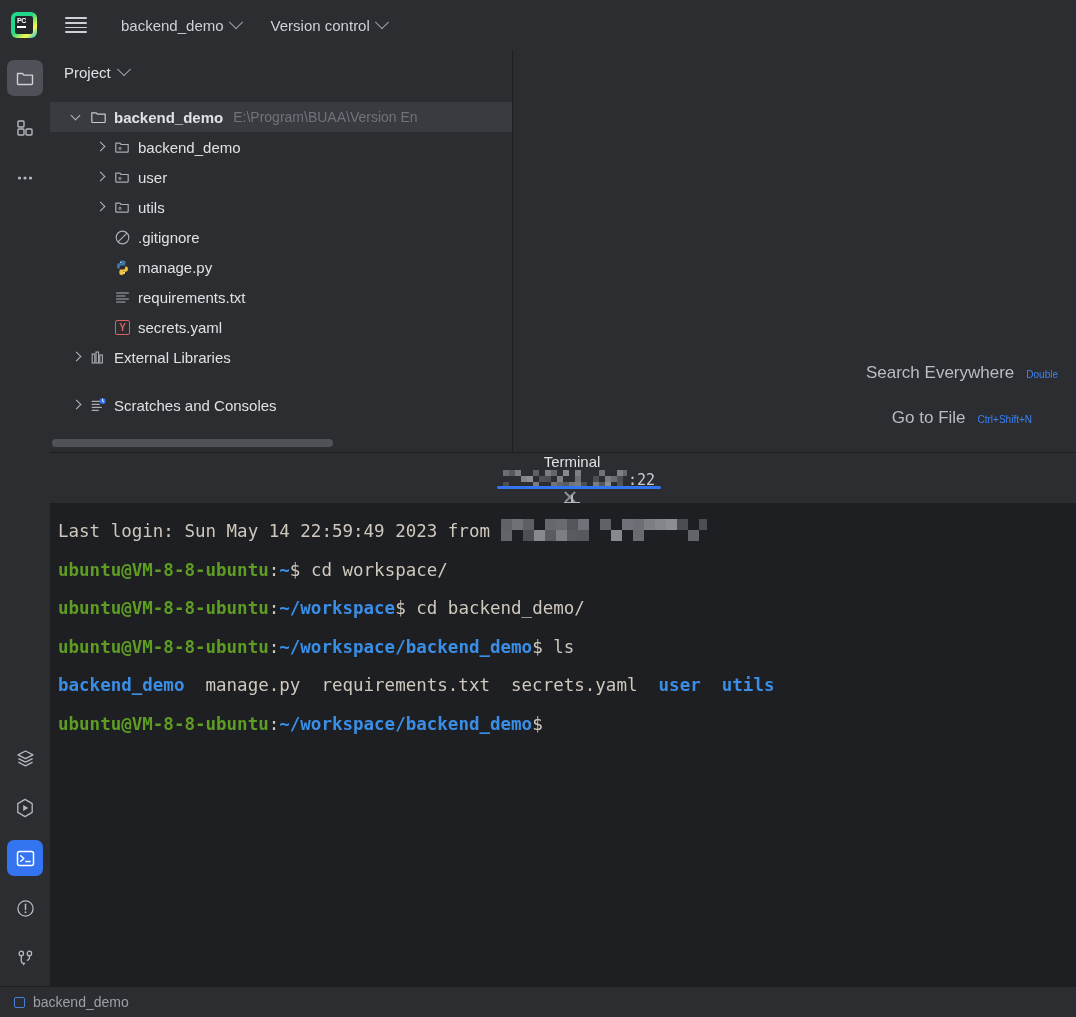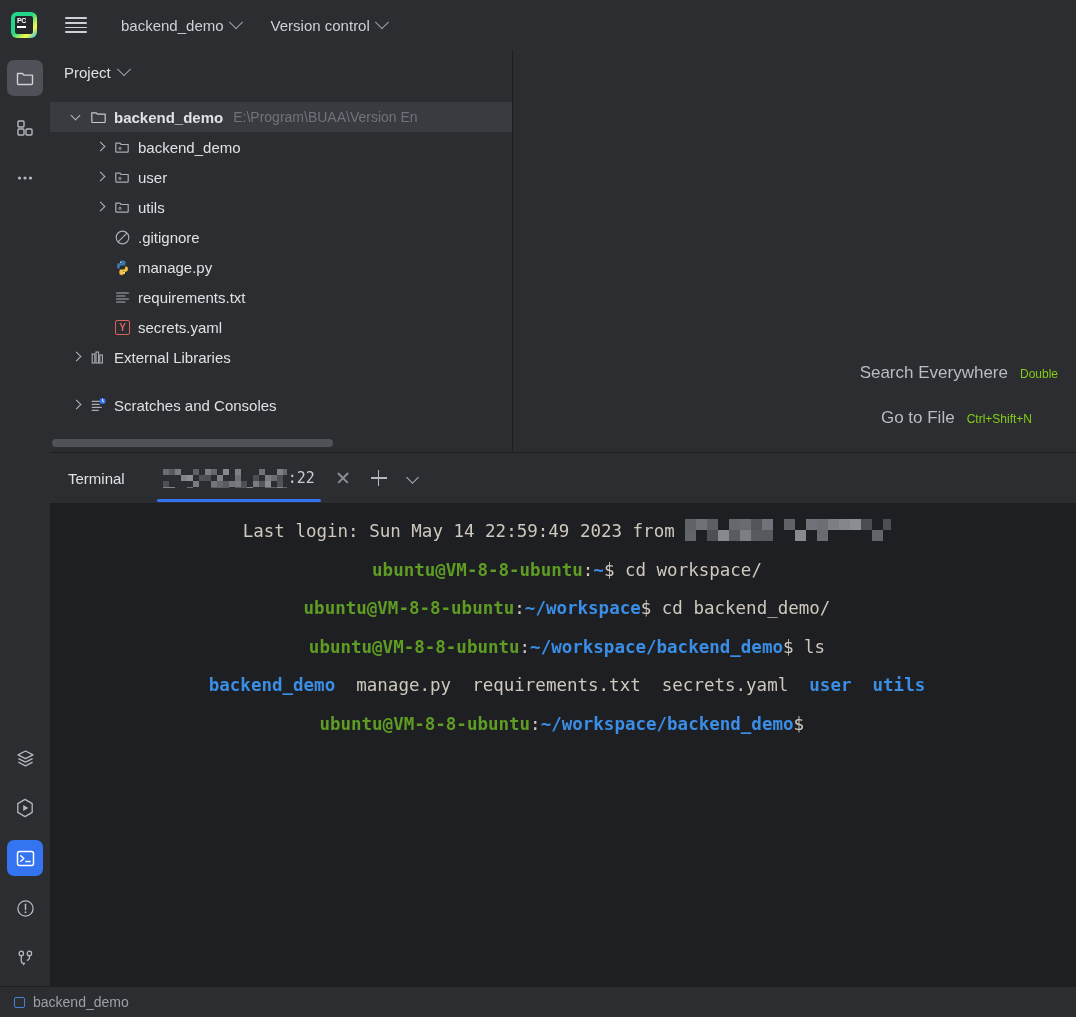--- a/index.html
+++ b/index.html
@@ -224,39 +224,40 @@
     display: flex;
     align-items: baseline;
     gap: 12px;
     white-space: nowrap;
   }
   .hint-name {
     font-size: 17px;
     color: #b9bcc2;
   }
   .hint-key {
-    font-size: 12px;
-    color: #84cc16;
+    font-size: 10px;
+    color: #3b82f6;
   }
 
   
   #terminal-panel {
     position: absolute;
     left: 50px; top: 452px;
     width: 1026px; height: 535px;
     background: #1e1f22;
     border-top: 1px solid #1e1f22;
   }
   #term-tabbar {
     position: absolute;
     left: 0; top: 0;
     width: 100%; height: 50px;
     background: #2b2d30;
     display: flex;
     align-items: center;
+    flex-direction: column;
   }
   #term-title {
     margin-left: 18px;
     font-size: 15px;
     color: #dfe1e5;
   }
   #term-tab {
     position: relative;
     margin-left: 32px;
     height: 48px;
@@ -339,21 +340,20 @@
     left: 0; top: 50px;
     width: 100%; height: 485px;
     background: #1e1f22;
     padding: 9px 0 0 8px;
     box-sizing: border-box;
     font-family: "DejaVu Sans Mono", monospace;
     font-size: 17.5px;
     line-height: 38.5px;
     white-space: pre;
     overflow: hidden;
-    text-align: center;
   }
   .t-def   { color: #cfc8bd; }
   .t-green { color: #5e9c23; font-weight: bold; }
   .t-blue  { color: #3a8ee6; font-weight: bold; }
   .t-white { color: #cfc8bd; }
   .blur-inline {
     display: inline-block;
     position: relative;
     height: 20px;
     vertical-align: -4px;

